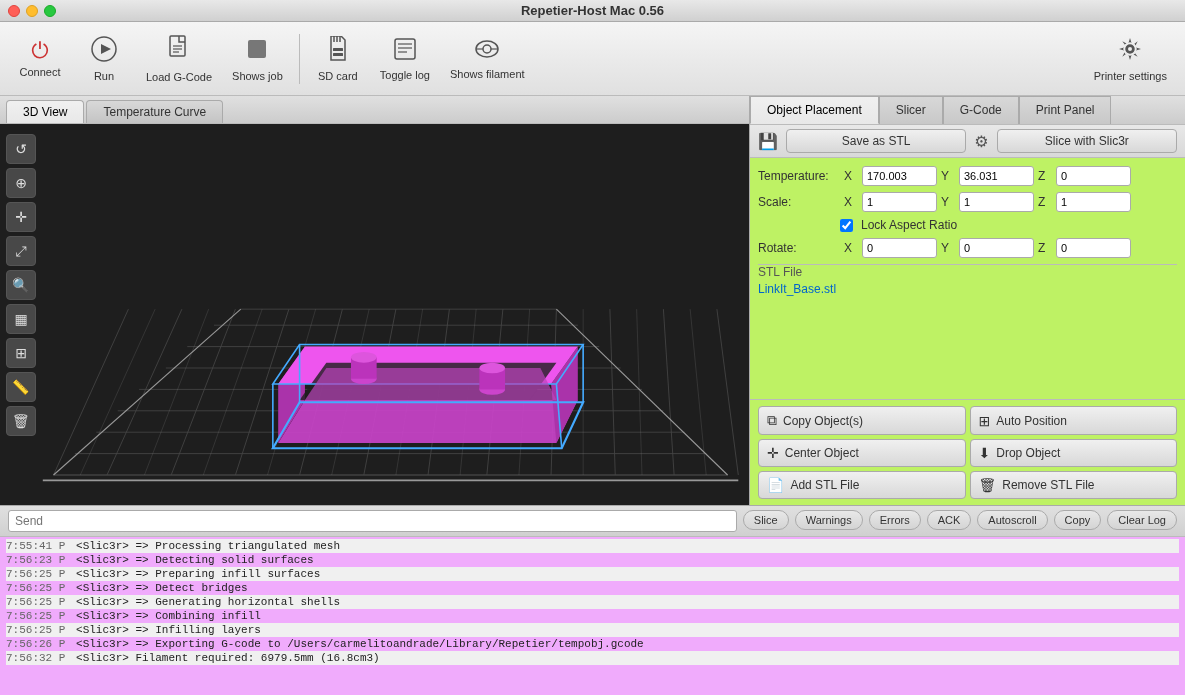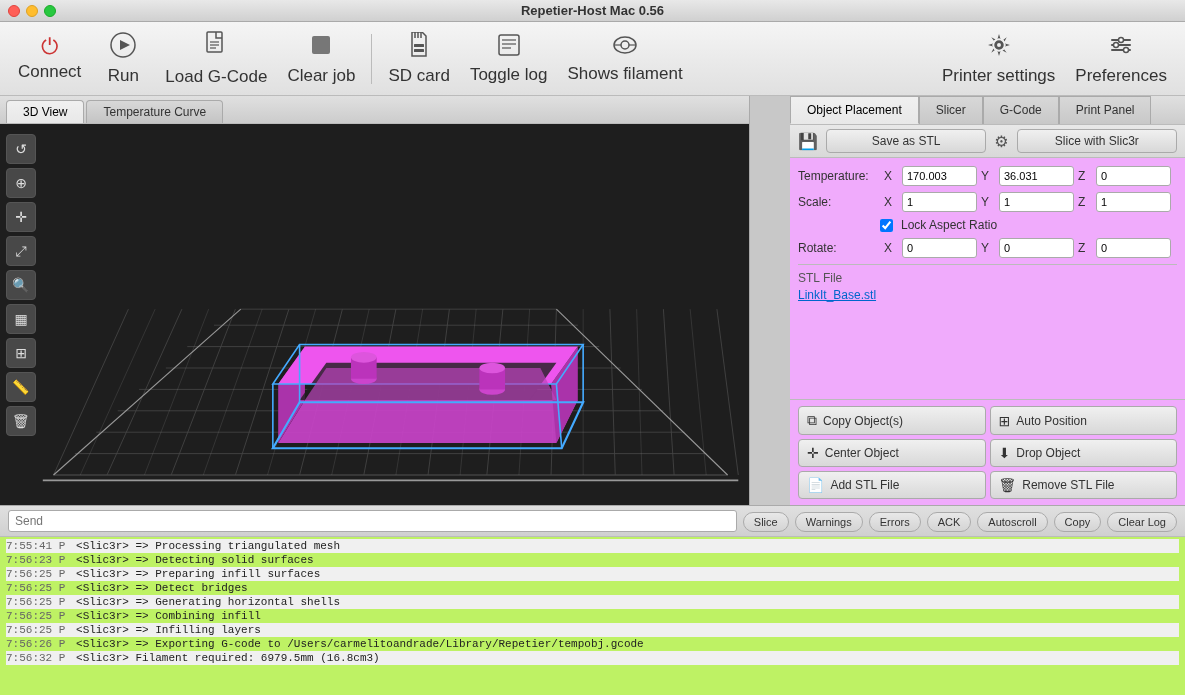--- a/index.html
+++ b/index.html
@@ -64,21 +64,21 @@
       cursor: pointer;
       border-radius: 6px;
       gap: 4px;
     }
     .toolbar-icon {
       font-size: 22px;
       color: #444;
       line-height: 1;
     }
     .toolbar-label {
-      font-size: 17px;
+      font-size: 11px;
       color: #333;
       text-align: center;
     }
     .toolbar-separator {
       width: 1px;
       height: 50px;
       background: #bbb;
       margin: 0 4px;
     }
     .toolbar-spacer { flex: 1; }
@@ -143,21 +143,21 @@
       align-items: center;
       justify-content: center;
       cursor: pointer;
       color: #ddd;
       font-size: 14px;
     }
 
     
     #right-panel {
       flex: 1;
-      background: #f0abfc;
+      background: #bef264;
       display: flex;
       flex-direction: column;
       overflow: hidden;
     }
     #right-tabs {
       display: flex;
       background: linear-gradient(to bottom, #e0e0e0, #ccc);
       border-bottom: 1px solid #bbb;
       padding: 0;
     }
@@ -250,21 +250,20 @@
     }
     .stl-label {
       font-size: 12px;
       color: #555;
       margin-bottom: 3px;
     }
     .stl-filename {
       font-size: 12px;
       color: #0066cc;
       cursor: pointer;
-      text-decoration: underline;
     }
 
     
     #object-actions {
       padding: 6px 8px;
       display: grid;
       grid-template-columns: 1fr 1fr;
       gap: 4px;
       border-top: 1px solid #bbb;
     }
@@ -285,21 +284,21 @@
     
     #log-area {
       height: 190px;
       background: #f0f0f0;
       border-top: 1px solid #aaa;
       display: flex;
       flex-direction: column;
     }
     #log-toolbar {
       display: flex;
-      align-items: flex-end;
+      align-items: flex-start;
       background: linear-gradient(to bottom, #e0e0e0, #d0d0d0);
       border-bottom: 1px solid #bbb;
       padding: 4px 8px;
       gap: 6px;
     }
     #send-input {
       flex: 1;
       height: 22px;
       border: 1px solid #aaa;
       border-radius: 3px;
@@ -315,21 +314,21 @@
       border-radius: 10px;
       cursor: pointer;
       color: #333;
     }
     #log-content {
       flex: 1;
       overflow-y: auto;
       font-family: 'Courier New', monospace;
       font-size: 11px;
       padding: 2px 6px;
-      background: #bef264;
+      background: #f0abfc;
     }
     .log-line {
       padding: 1px 0;
       white-space: nowrap;
     }
     .log-line:nth-child(odd) { background: #f0f0f0; }
     .log-time { color: #666; margin-right: 4px; }
     .log-msg { color: #222; }
 
     
@@ -381,21 +380,21 @@
     </span>
     <span class="toolbar-label">Load G-Code</span>
   </div>
 
   <div class="toolbar-btn">
     <span class="toolbar-icon">
       <svg width="26" height="26" viewBox="0 0 26 26">
         <rect x="4" y="4" width="18" height="18" rx="2" fill="#777"></rect>
       </svg>
     </span>
-    <span class="toolbar-label">Clear job</span>
+    <span class="toolbar-label">Shows job</span>
   </div>
   <div class="toolbar-separator"></div>
 
   <div class="toolbar-btn">
     <span class="toolbar-icon">
       <svg width="22" height="26" viewBox="0 0 22 26">
         <path d="M4,0 L14,0 L18,4 L18,24 L4,24 Z" fill="none" stroke="#555" stroke-width="1.5"></path>
         <rect x="6" y="12" width="10" height="3" rx="0.5" fill="#555"></rect>
         <rect x="6" y="17" width="10" height="3" rx="0.5" fill="#555"></rect>
         <line x1="7" y1="0" x2="7" y2="6" stroke="#555" stroke-width="1.5"></line>
@@ -443,39 +442,23 @@
         <path d="M5.3 5.3 L8.5 9.5 L7.5 8.5 L9.5 7.5 Z" fill="#555"></path>
         <path d="M20.7 20.7 L17.5 16.5 L18.5 17.5 L16.5 18.5 Z" fill="#555"></path>
         <path d="M20.7 5.3 L16.5 8.5 L17.5 7.5 L18.5 9.5 Z" fill="#555"></path>
         <path d="M5.3 20.7 L9.5 17.5 L8.5 18.5 L7.5 16.5 Z" fill="#555"></path>
         <circle cx="13" cy="13" r="3" fill="none" stroke="#555" stroke-width="2"></circle>
       </svg>
     </span>
     <span class="toolbar-label">Printer settings</span>
   </div>
 
-  <div class="toolbar-btn">
-    <span class="toolbar-icon">
-      <svg width="26" height="26" viewBox="0 0 26 26">
-        <path d="M4 8 L22 8" stroke="#555" stroke-width="2" stroke-linecap="round"></path>
-        <path d="M4 13 L22 13" stroke="#555" stroke-width="2" stroke-linecap="round"></path>
-        <path d="M4 18 L22 18" stroke="#555" stroke-width="2" stroke-linecap="round"></path>
-        <line x1="13" y1="5" x2="13" y2="11" stroke="#555" stroke-width="1.5"></line>
-        <circle cx="13" cy="8" r="2.5" fill="white" stroke="#555" stroke-width="1.5"></circle>
-        <line x1="8" y1="10" x2="8" y2="16" stroke="#555" stroke-width="1.5"></line>
-        <circle cx="8" cy="13" r="2.5" fill="white" stroke="#555" stroke-width="1.5"></circle>
-        <line x1="18" y1="15" x2="18" y2="21" stroke="#555" stroke-width="1.5"></line>
-        <circle cx="18" cy="18" r="2.5" fill="white" stroke="#555" stroke-width="1.5"></circle>
-      </svg>
-    </span>
-    <span class="toolbar-label">Preferences</span>
-  </div>
 </div>
 
-<div id="main" style="height: 409px; gap: 40px;">
+<div id="main" style="height: 409px;">
 
   <div id="view-panel">
 
     <div id="view-tabs">
       <div class="view-tab active">3D View</div>
       <div class="view-tab">Temperature Curve</div>
     </div>
 
     <div id="view-content">
 
@@ -623,21 +606,21 @@
           <span class="xyz-label">X</span>
           <input class="xyz-input" type="text" value="0" style="">
           <span class="xyz-label">Y</span>
           <input class="xyz-input" type="text" value="0" style="">
           <span class="xyz-label">Z</span>
           <input class="xyz-input" type="text" value="0" style="">
         </div>
       </div>
 
       <div class="stl-section">
-        <div style="border-top:1px solid #bbb; padding-top:6px; margin-top:4px;">
+        <div style="border-top:1px solid #bbb; margin-top:4px;">
           <div class="stl-label">STL File</div>
           <div class="stl-filename">LinkIt_Base.stl</div>
         </div>
       </div>
     </div>
 
     <div id="object-actions">
       <button class="obj-action-btn">
         <span class="obj-btn-icon">⧉</span>
         <span>Copy Object(s)</span>

